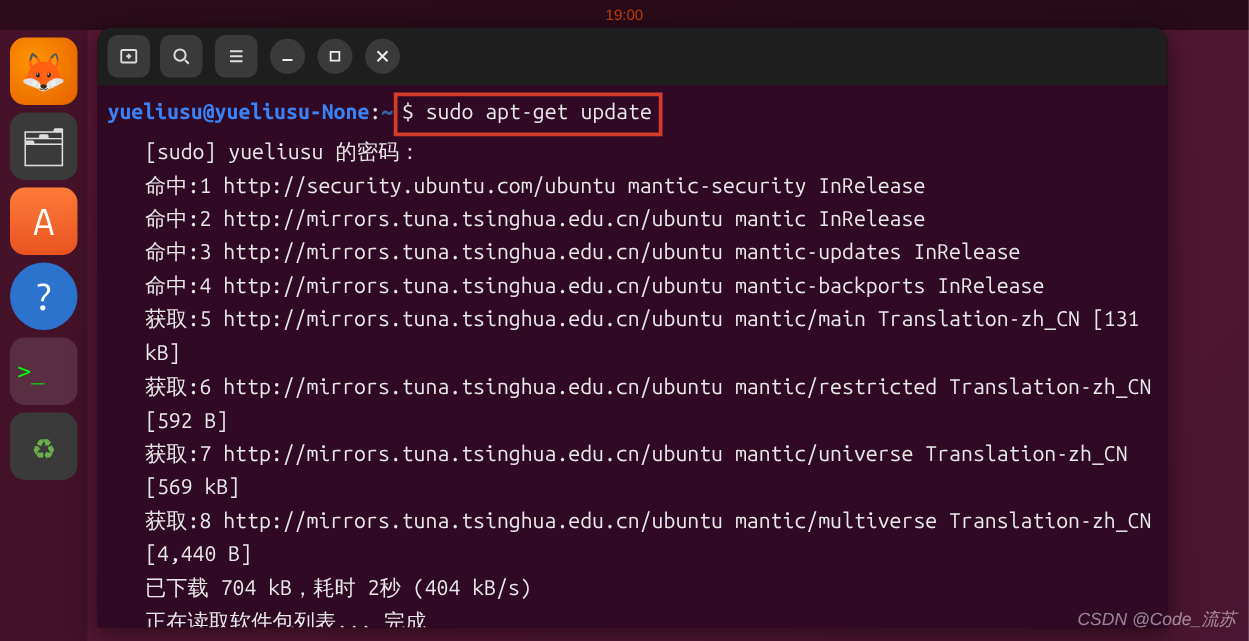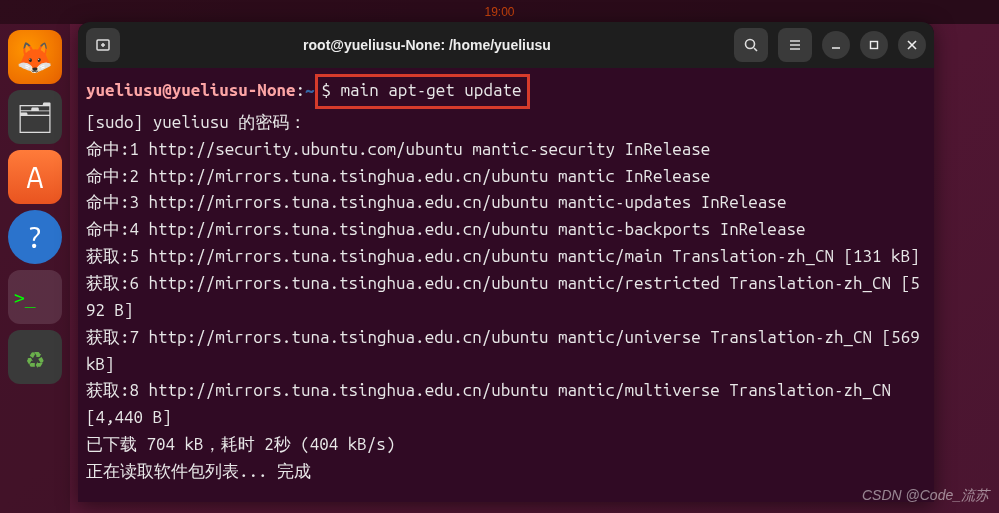--- a/index.html
+++ b/index.html
@@ -122,29 +122,29 @@
       background: #300a24;
       padding: 6px 8px;
       color: #e8e8e8;
       font-size: 17px;
       line-height: 1.58;
       overflow: hidden;
       font-family: "Ubuntu Mono", "DejaVu Sans Mono", monospace;
       white-space: pre-wrap;
       word-break: break-all;
     }
-    .prompt-user { color: #fca5a5; font-weight: bold; }
+    .prompt-user { color: #3b82f6; font-weight: bold; }
     .prompt-path { color: #3465a4; font-weight: bold; }
     .prompt-sep  { color: #e8e8e8; }
     .cmd-box {
       border: 3px solid #d53b2b;
       padding: 0 6px 2px 4px;
       display: inline-block;
     }
-    .out-line { display: block; }
+    .out-line { display: block; margin-left: 30px; }
     .watermark {
       position: absolute;
       right: 10px;
       bottom: 8px;
       color: rgba(255,255,255,0.5);
       font-family: sans-serif;
       font-size: 14px;
       font-style: italic;
     }
   </style>
@@ -168,21 +168,20 @@
   <div class="titlebar">
     <div class="titlebar-left">
       <div class="titlebar-btn">
         <svg viewBox="0 0 16 16" fill="none" stroke="currentColor" stroke-width="1.5">
           <rect x="2" y="3" width="12" height="10" rx="1"></rect>
             <line x1="8" y1="6" x2="8" y2="10"></line>
             <line x1="6" y1="8" x2="10" y2="8"></line>
         </svg>
       </div>
     </div>
-    <div class="titlebar-title">root@yueliusu-None: /home/yueliusu</div>
     <div class="titlebar-right">
       <div class="titlebar-btn">
         <svg viewBox="0 0 16 16" fill="none" stroke="currentColor" stroke-width="1.6">
             <circle cx="7" cy="7" r="4.5"></circle>
             <line x1="11" y1="11" x2="14" y2="14"></line>
           </svg>
       </div>
       <div class="titlebar-btn">
         <svg viewBox="0 0 16 16" stroke="currentColor" stroke-width="1.6">
             <line x1="3" y1="4" x2="13" y2="4"></line>
@@ -202,17 +201,17 @@
       </div>
       <div class="win-ctrl">
         <svg width="12" height="12" viewBox="0 0 12 12" stroke="currentColor" stroke-width="1.6">
             <line x1="2" y1="2" x2="10" y2="10"></line>
             <line x1="10" y1="2" x2="2" y2="10"></line>
           </svg>
       </div>
     </div>
   </div>
 
-  <div class="terminal-body"><span class="prompt-user">yueliusu@yueliusu-None</span><span class="prompt-sep">:</span><span class="prompt-path">~</span><span class="cmd-box"><span>$</span> <span>main apt-get update</span></span>
+  <div class="terminal-body"><span class="prompt-user">yueliusu@yueliusu-None</span><span class="prompt-sep">:</span><span class="prompt-path">~</span><span class="cmd-box"><span>$</span> <span>sudo apt-get update</span></span>
 <span class="out-line">[sudo] yueliusu 的密码：</span><span class="out-line">命中:1 http://security.ubuntu.com/ubuntu mantic-security InRelease</span><span class="out-line">命中:2 http://mirrors.tuna.tsinghua.edu.cn/ubuntu mantic InRelease</span><span class="out-line">命中:3 http://mirrors.tuna.tsinghua.edu.cn/ubuntu mantic-updates InRelease</span><span class="out-line">命中:4 http://mirrors.tuna.tsinghua.edu.cn/ubuntu mantic-backports InRelease</span><span class="out-line">获取:5 http://mirrors.tuna.tsinghua.edu.cn/ubuntu mantic/main Translation-zh_CN [131 kB]</span><span class="out-line">获取:6 http://mirrors.tuna.tsinghua.edu.cn/ubuntu mantic/restricted Translation-zh_CN [592 B]</span><span class="out-line">获取:7 http://mirrors.tuna.tsinghua.edu.cn/ubuntu mantic/universe Translation-zh_CN [569 kB]</span><span class="out-line">获取:8 http://mirrors.tuna.tsinghua.edu.cn/ubuntu mantic/multiverse Translation-zh_CN [4,440 B]</span><span class="out-line">已下载 704 kB，耗时 2秒 (404 kB/s)</span><span class="out-line">正在读取软件包列表... 完成</span></div>
 </div>
 
 <div class="watermark">CSDN @Code_流苏</div>
 
 </body></html>

